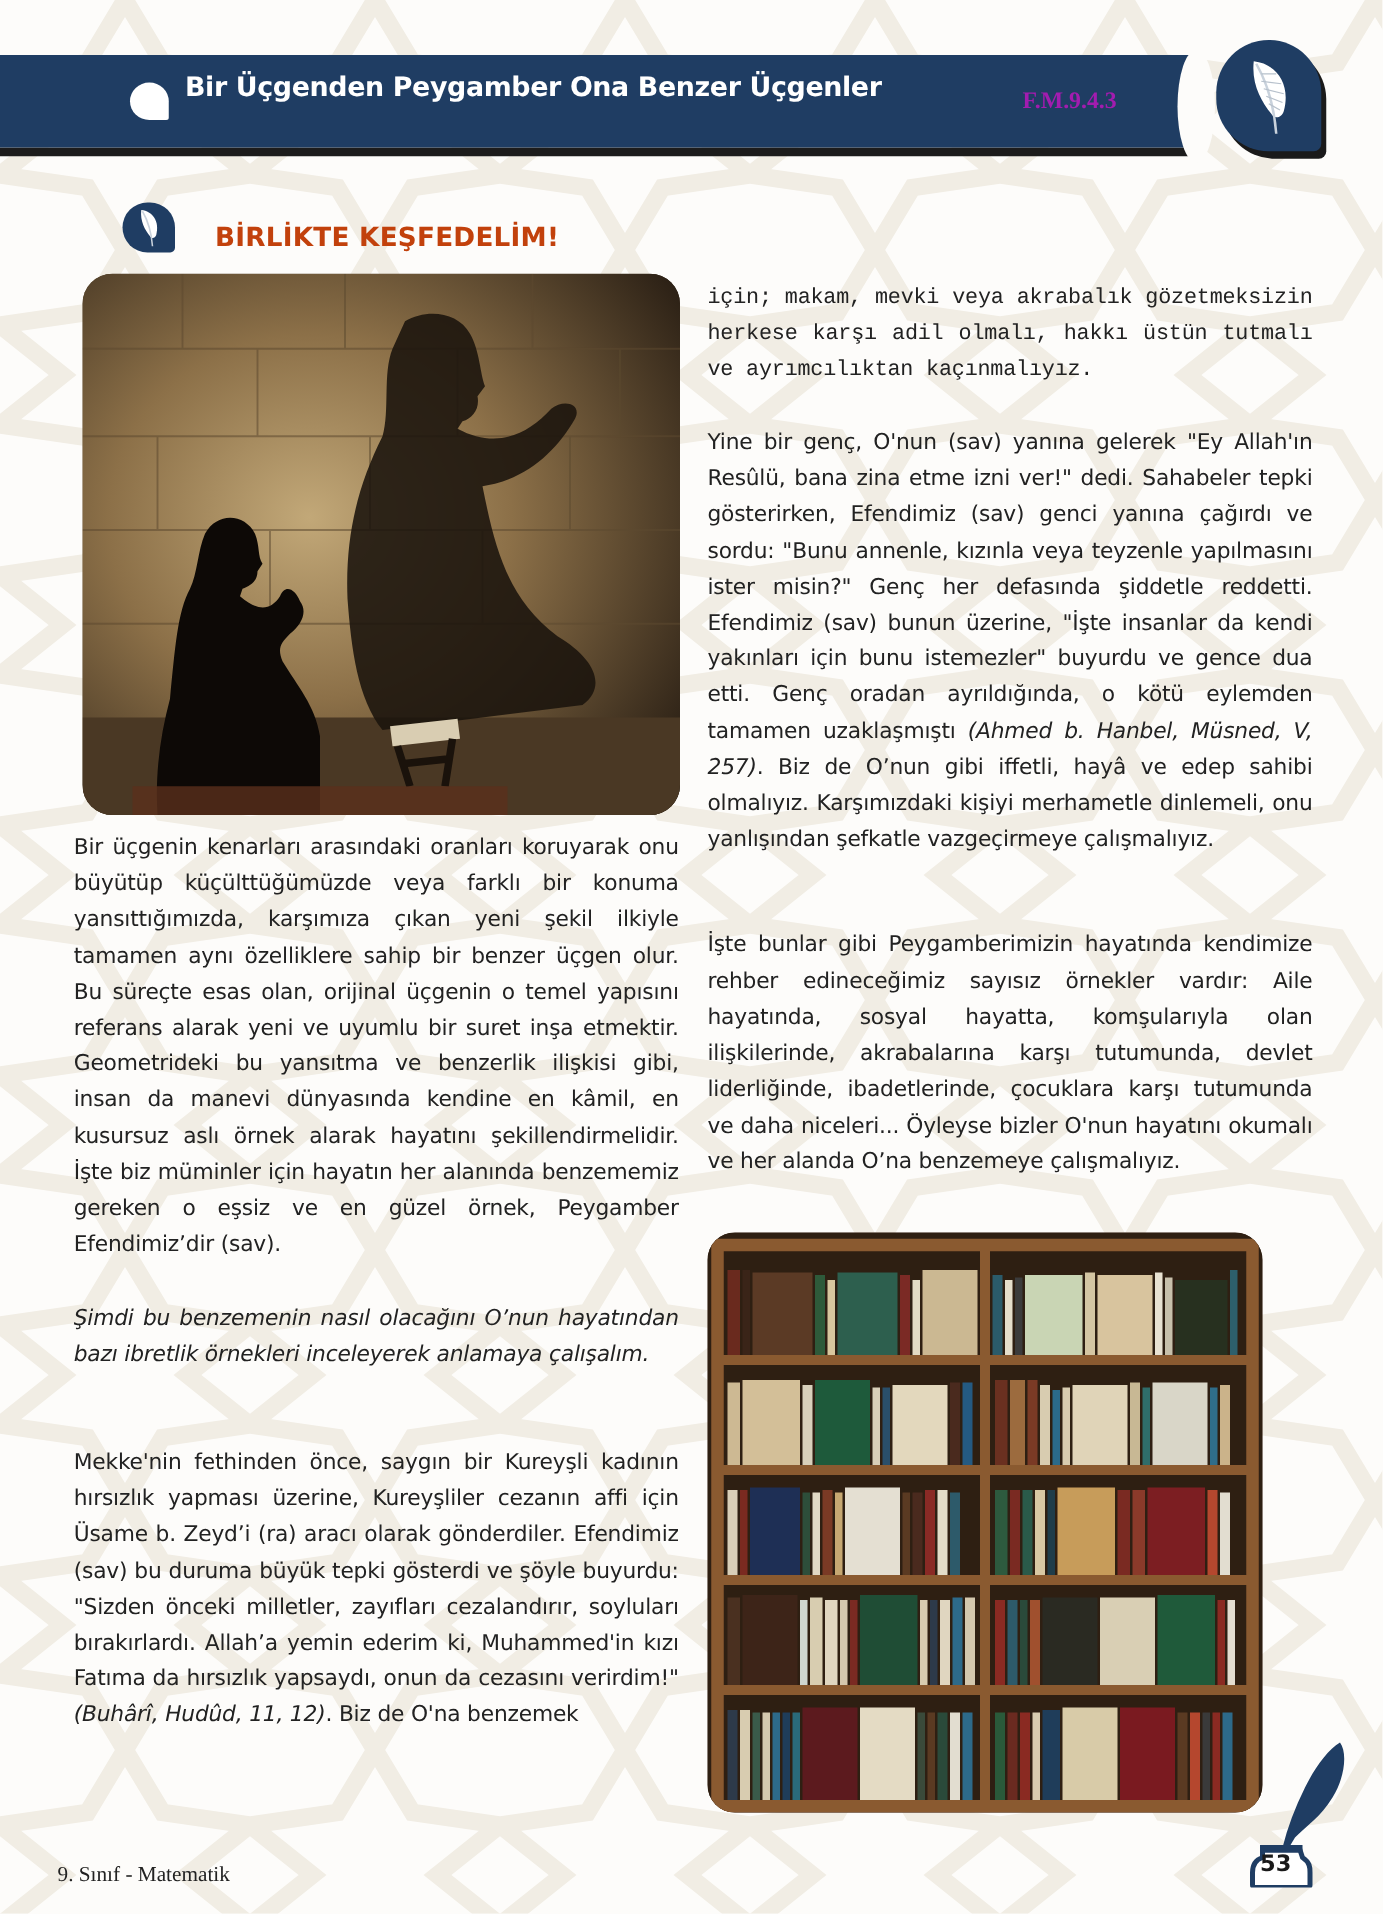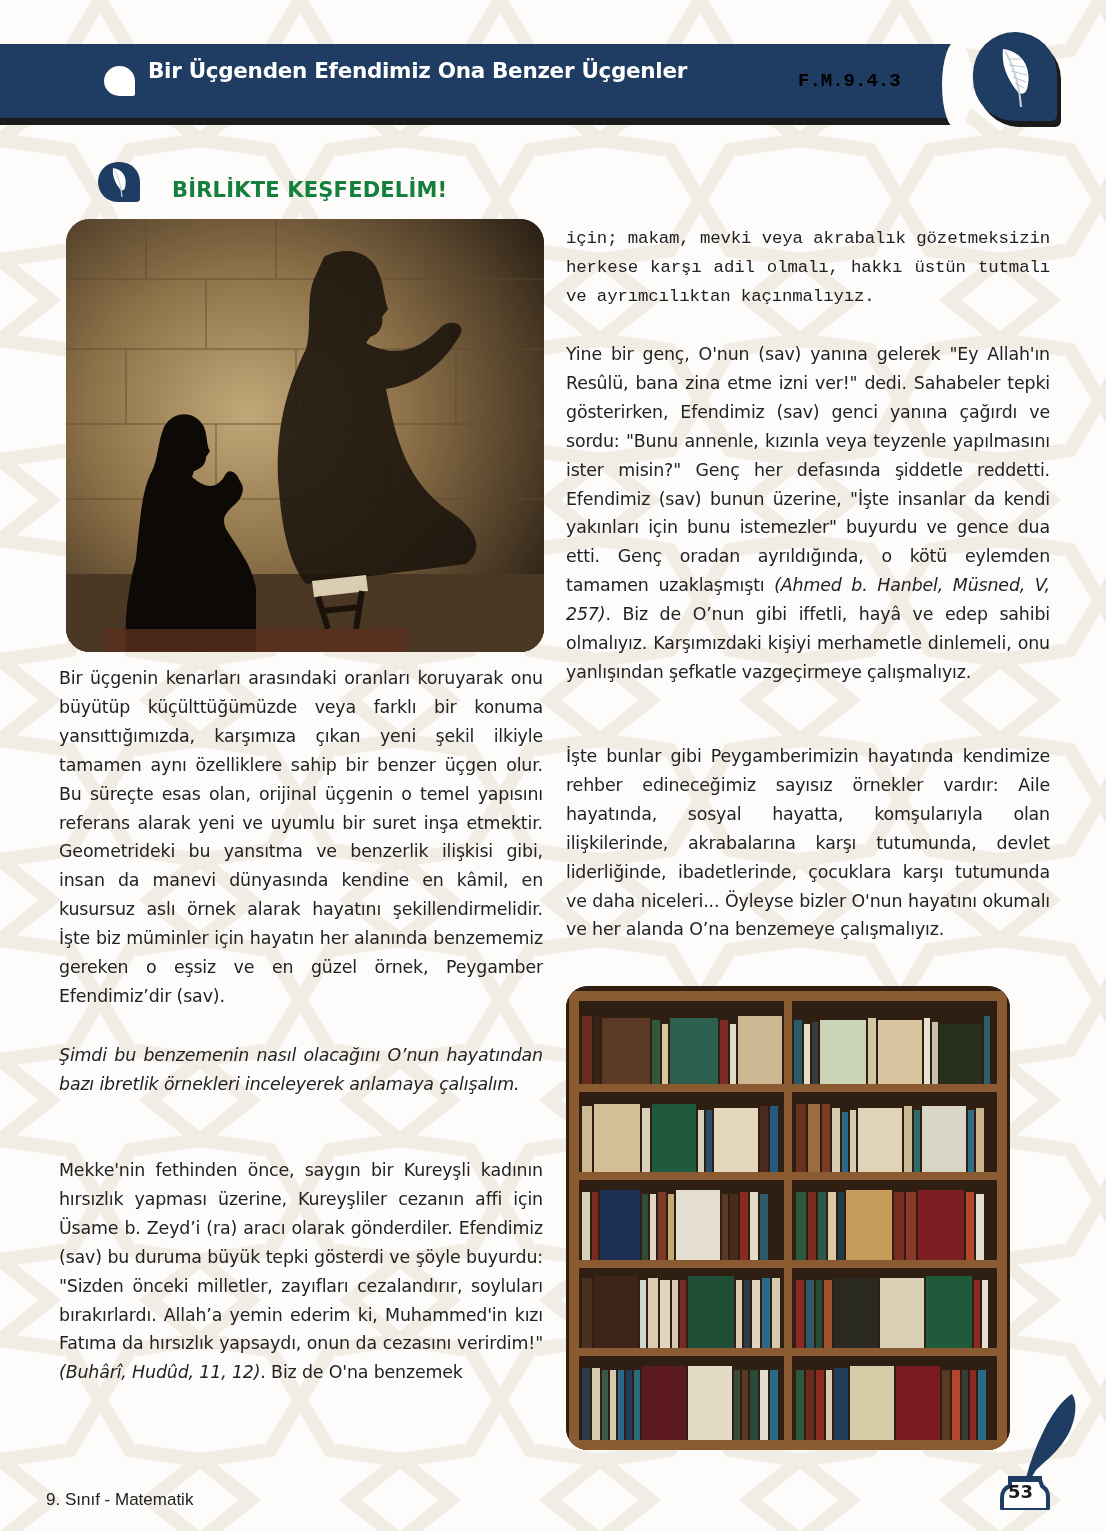--- a/index.html
+++ b/index.html
@@ -29,44 +29,44 @@
   .header-bubble {
     position: absolute; left: 104px; top: 66px; width: 31px; height: 30px;
     background: #ffffff; border-radius: 50% 50% 2px 50%; z-index: 4;
   }
   .header-title {
     position: absolute; left: 148px; top: 58px; width: 600px; z-index: 4;
     color: #ffffff; font-weight: bold; font-size: 21.5px; line-height: 26px;
     font-family: "DejaVu Sans", sans-serif; letter-spacing: -0.3px;
   }
   .header-code {
-    position: absolute; left: 798px; top: 70px; z-index: 4;
-    color: #000000; font-weight: bold; font-size: 19px;
-    font-family: Liberation Mono, monospace;
+    position: absolute; left: 818px; top: 70px; z-index: 4;
+    color: #a21caf; font-weight: bold; font-size: 19px;
+    font-family: Liberation Serif, serif;
   }
   .badge-shadow {
     position: absolute; left: 978px; top: 38px; width: 83px; height: 89px;
     background: #1a1a1a; border-radius: 42px 42px 6px 42px; z-index: 2;
   }
   .badge {
     position: absolute; left: 973px; top: 32px; width: 84px; height: 89px;
     background: #1f3d63; border-radius: 42px 42px 6px 42px; z-index: 3;
     display: flex; align-items: center; justify-content: center;
   }
 
   
   .section-icon {
     position: absolute; left: 98px; top: 162px; width: 42px; height: 40px;
     background: #1f3d63; border-radius: 21px 21px 4px 21px;
     display: flex; align-items: center; justify-content: center;
   }
   .section-title {
     position: absolute; left: 172px; top: 178px;
     font-family: "DejaVu Sans", sans-serif; font-weight: bold;
-    font-size: 21px; color: #15803d; letter-spacing: 0.2px;
+    font-size: 21px; color: #c2410c; letter-spacing: 0.2px;
   }
 
   
   .photo {
     position: absolute; left: 66px; top: 219px; width: 478px; height: 433px;
     border-radius: 24px; overflow: hidden;
     background: radial-gradient(ellipse at 40% 45%, #b79d72 0%, #8a6f47 35%, #4f3c24 70%, #2a1f14 100%);
   }
   .shelf {
     position: absolute; left: 566px; top: 986px; width: 444px; height: 464px;
@@ -78,21 +78,21 @@
     position: absolute; font-family: "DejaVu Sans", sans-serif;
     font-size: 17.4px; line-height: 28.9px; color: #222;
     text-align: justify; letter-spacing: -0.15px;
   }
   .para i { font-style: italic; }
   .col-left { left: 59px; width: 484px; }
   .col-right { left: 566px; width: 484px; }
 
   .footer-text {
     position: absolute; left: 46px; top: 1490px; font-size: 17px;
-    font-family: Liberation Sans, sans-serif; color: #222;
+    font-family: Liberation Serif, serif; color: #222;
   }
   .page-badge { position: absolute; left: 996px; top: 1390px; width: 84px; height: 120px; }
   .page-num {
     position: absolute; left: 1008px; top: 1481px; width: 38px; text-align: left;
     font-family: "DejaVu Sans", sans-serif; font-weight: bold; font-size: 18px; color: #1a1a1a;
   }
 </style>
 </head>
 <body>
 
@@ -103,21 +103,21 @@
     </pattern>
   </defs>
   <rect width="1106" height="1531" fill="url(#geo)"></rect>
 </svg>
 
 <div class="header-shadow"></div>
 <div class="header-band"></div>
 <div class="header-notch"></div>
 <div class="header-bubble"></div>
 <div class="header-title">
-  <div>Bir Üçgenden Efendimiz Ona Benzer Üçgenler</div>
+  <div>Bir Üçgenden Peygamber Ona Benzer Üçgenler</div>
 </div>
 <div class="header-code">F.M.9.4.3</div>
 <div class="badge-shadow"></div>
 <div class="badge">
   <svg width="40" height="64" viewBox="0 0 40 64">
     <path d="M8 4 C26 6 38 22 32 44 C30 50 24 50 22 46 C14 36 6 22 8 4 Z" fill="#ffffff"></path>
     <path d="M10 6 C18 20 24 36 26 62" stroke="#c9d2dc" stroke-width="2" fill="none"></path>
     <path d="M14 14 L26 14 M14 20 L30 22 M16 26 L32 30 M18 32 L31 37 M20 38 L29 43" stroke="#b7c1cc" stroke-width="1"></path>
   </svg>
 </div>

